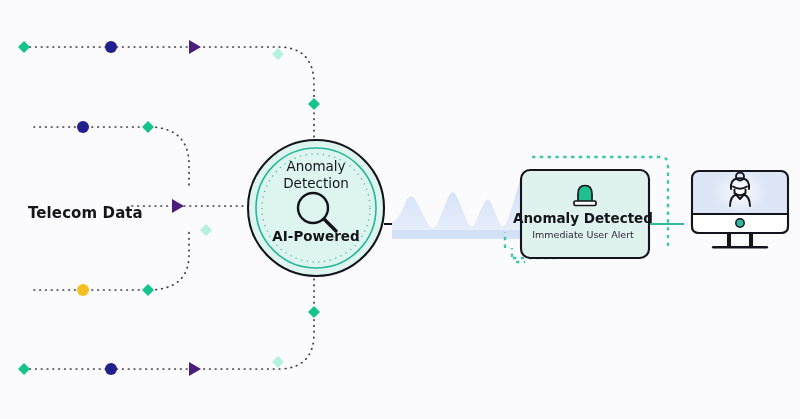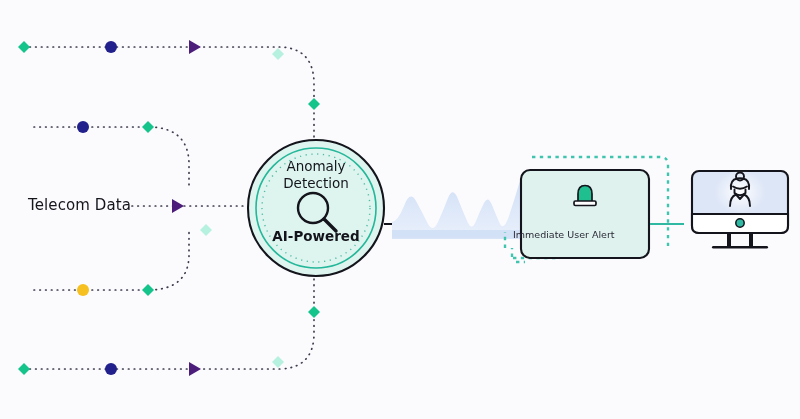--- a/index.html
+++ b/index.html
@@ -7,38 +7,38 @@
     width:800px;height:419px;
     background:#fbfbfe;
     font-family:"DejaVu Sans", sans-serif;
     overflow:hidden;
   }
   #stage{position:relative;width:800px;height:419px;}
   #art{position:absolute;inset:0;}
   .lbl{position:absolute;white-space:nowrap;}
 
   #telecom-label{
-    left:28px;top:196px;
-    font-size:15px;font-weight:400;color:#15151c;
+    left:28px;top:204px;
+    font-size:15px;font-weight:700;color:#15151c;
     letter-spacing:.1px;
   }
   #hub-title{
     left:241px;top:158px;width:150px;text-align:center;
     font-size:13.5px;font-weight:500;color:#14141c;line-height:17px;
   }
   #hub-sub{
     left:241px;top:228px;width:150px;text-align:center;
     font-size:13.5px;font-weight:600;color:#14141c;
   }
   #alert-title{
     left:513px;top:210px;width:140px;text-align:center;
     font-size:13.5px;font-weight:600;color:#14141c;
   }
   #alert-sub{
-    left:513px;top:229px;width:140px;
+    left:513px;top:229px;width:140px;text-align:center;
     font-size:9.5px;font-weight:500;color:#2a2a36;
   }
   #reaction-label{
     left:684px;top:247px;width:110px;text-align:center;
     font-size:12.5px;font-weight:600;color:#14141c;
   }
 </style>
 </head>
 <body>
 
@@ -151,17 +151,18 @@
 
   <div class="lbl" id="telecom-label">Telecom Data</div>
 
   <div class="lbl" id="hub-sub">AI-Powered</div>
 
   <div class="lbl" id="hub-title">
     <span>Anomaly</span><br>
     <span>Detection</span>
   </div>
 
+  <div class="lbl" id="alert-title">Anomaly Detected</div>
 
   <div class="lbl" id="alert-sub">Immediate User Alert</div>
 
 
 </div>
 
 </body></html>

